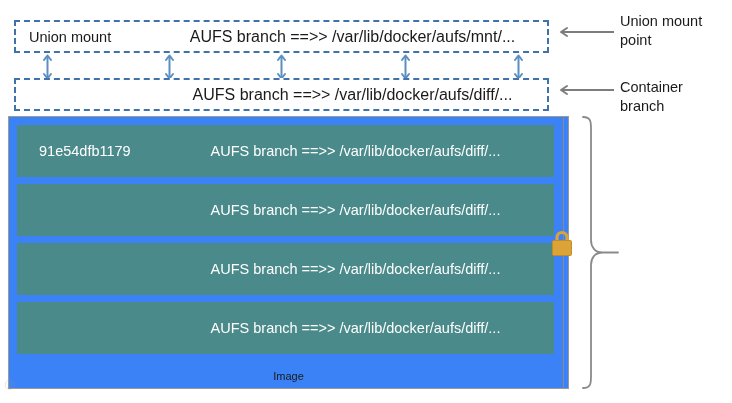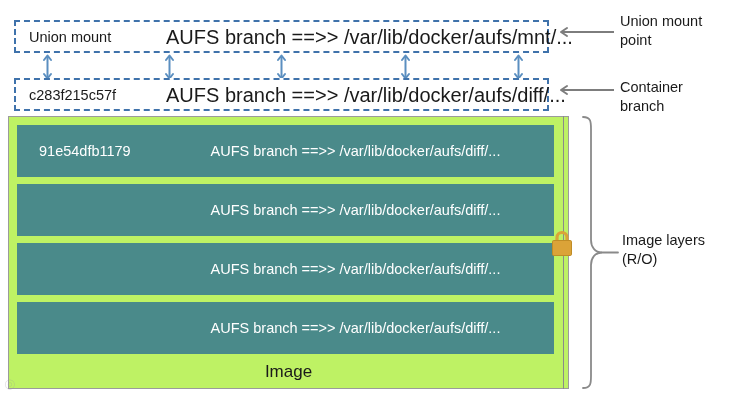--- a/index.html
+++ b/index.html
@@ -22,40 +22,40 @@
     display:flex;
     align-items:center;
   }
   .dashed-box .id-col{
     position:absolute;left:13px;top:50%;transform:translateY(-50%);
     font-size:14.5px;color:#1a1a1a;white-space:nowrap;
   }
   .dashed-box .path-col{
     position:absolute;left:0;right:8px;top:50%;transform:translateY(-50%);
     text-align:center;
-    font-size:20px;color:#1a1a1a;white-space:nowrap;
+    font-size:16px;color:#1a1a1a;white-space:nowrap;
     padding-left:150px;
   }
 
   #union-mount{left:14px;top:20px;width:535px;height:33px;}
   #container-layer{left:14px;top:78px;width:535px;height:33px;}
 
   
   .dbl-arrow{position:absolute;top:54px;width:11px;height:26px;}
 
   
   #image-container{
     position:absolute;left:8px;top:116px;width:561px;height:273px;
     box-sizing:border-box;
     border:1px solid #9b9b9b;
-    background:#bef264;
+    background:#3b82f6;
   }
   #image-caption{
     position:absolute;left:0;right:0;bottom:6px;
-    text-align:center;font-size:17px;color:#1a1a1a;
+    text-align:center;font-size:11px;color:#1a1a1a;
   }
 
   
   .layer{
     position:absolute;left:8px;width:537px;height:52px;
     background:#4a8a8a;
     box-sizing:border-box;
   }
   .layer .id-col{
     position:absolute;left:22px;top:50%;transform:translateY(-50%);
@@ -138,21 +138,20 @@
     </svg>
   <svg class="dbl-arrow" style="left:513px" viewBox="0 0 11 26">
       <g stroke="#5b8fc0" stroke-width="2" fill="none">
         <path d="M5.5 3 V23"></path>
         <path d="M2 6 L5.5 1.5 L9 6" stroke-linecap="round" stroke-linejoin="round"></path>
         <path d="M2 20 L5.5 24.5 L9 20" stroke-linecap="round" stroke-linejoin="round"></path>
       </g>
     </svg>
 
   <div class="dashed-box" id="container-layer">
-    <span class="id-col">c283f215c57f</span>
     <span class="path-col">AUFS branch ==&gt;&gt; /var/lib/docker/aufs/diff/...</span>
   </div>
 
   <div id="image-container">
     <div class="layer" style="top:8px">
       <span class="id-col">91e54dfb1179</span>
       <span class="path-col">AUFS branch ==&gt;&gt; /var/lib/docker/aufs/diff/...</span>
     </div>
     <div class="layer" style="top:67px">
       <span class="path-col">AUFS branch ==&gt;&gt; /var/lib/docker/aufs/diff/...</span>
@@ -189,20 +188,18 @@
     <g stroke="#8a8a8a" stroke-width="1.8" fill="none" stroke-linecap="round">
       <path d="M5 1 C13 1 13 6 13 13 V124 C13 131 17 136.5 24 136.5 C17 136.5 13 142 13 149 V260 C13 267 13 272 5 272"></path>
       <path d="M24 136.5 H40"></path>
     </g>
   </svg>
 
   <div class="callout" id="callout-union">Union mount
 point</div>
   <div class="callout" id="callout-container">Container
 branch</div>
-  <div class="callout" id="callout-imagelayers">Image layers
-(R/O)</div>
 
   <div id="watermark">
     <span class="wm-mark">◎</span>
   </div>
 
 </div>
 
 </body></html>

